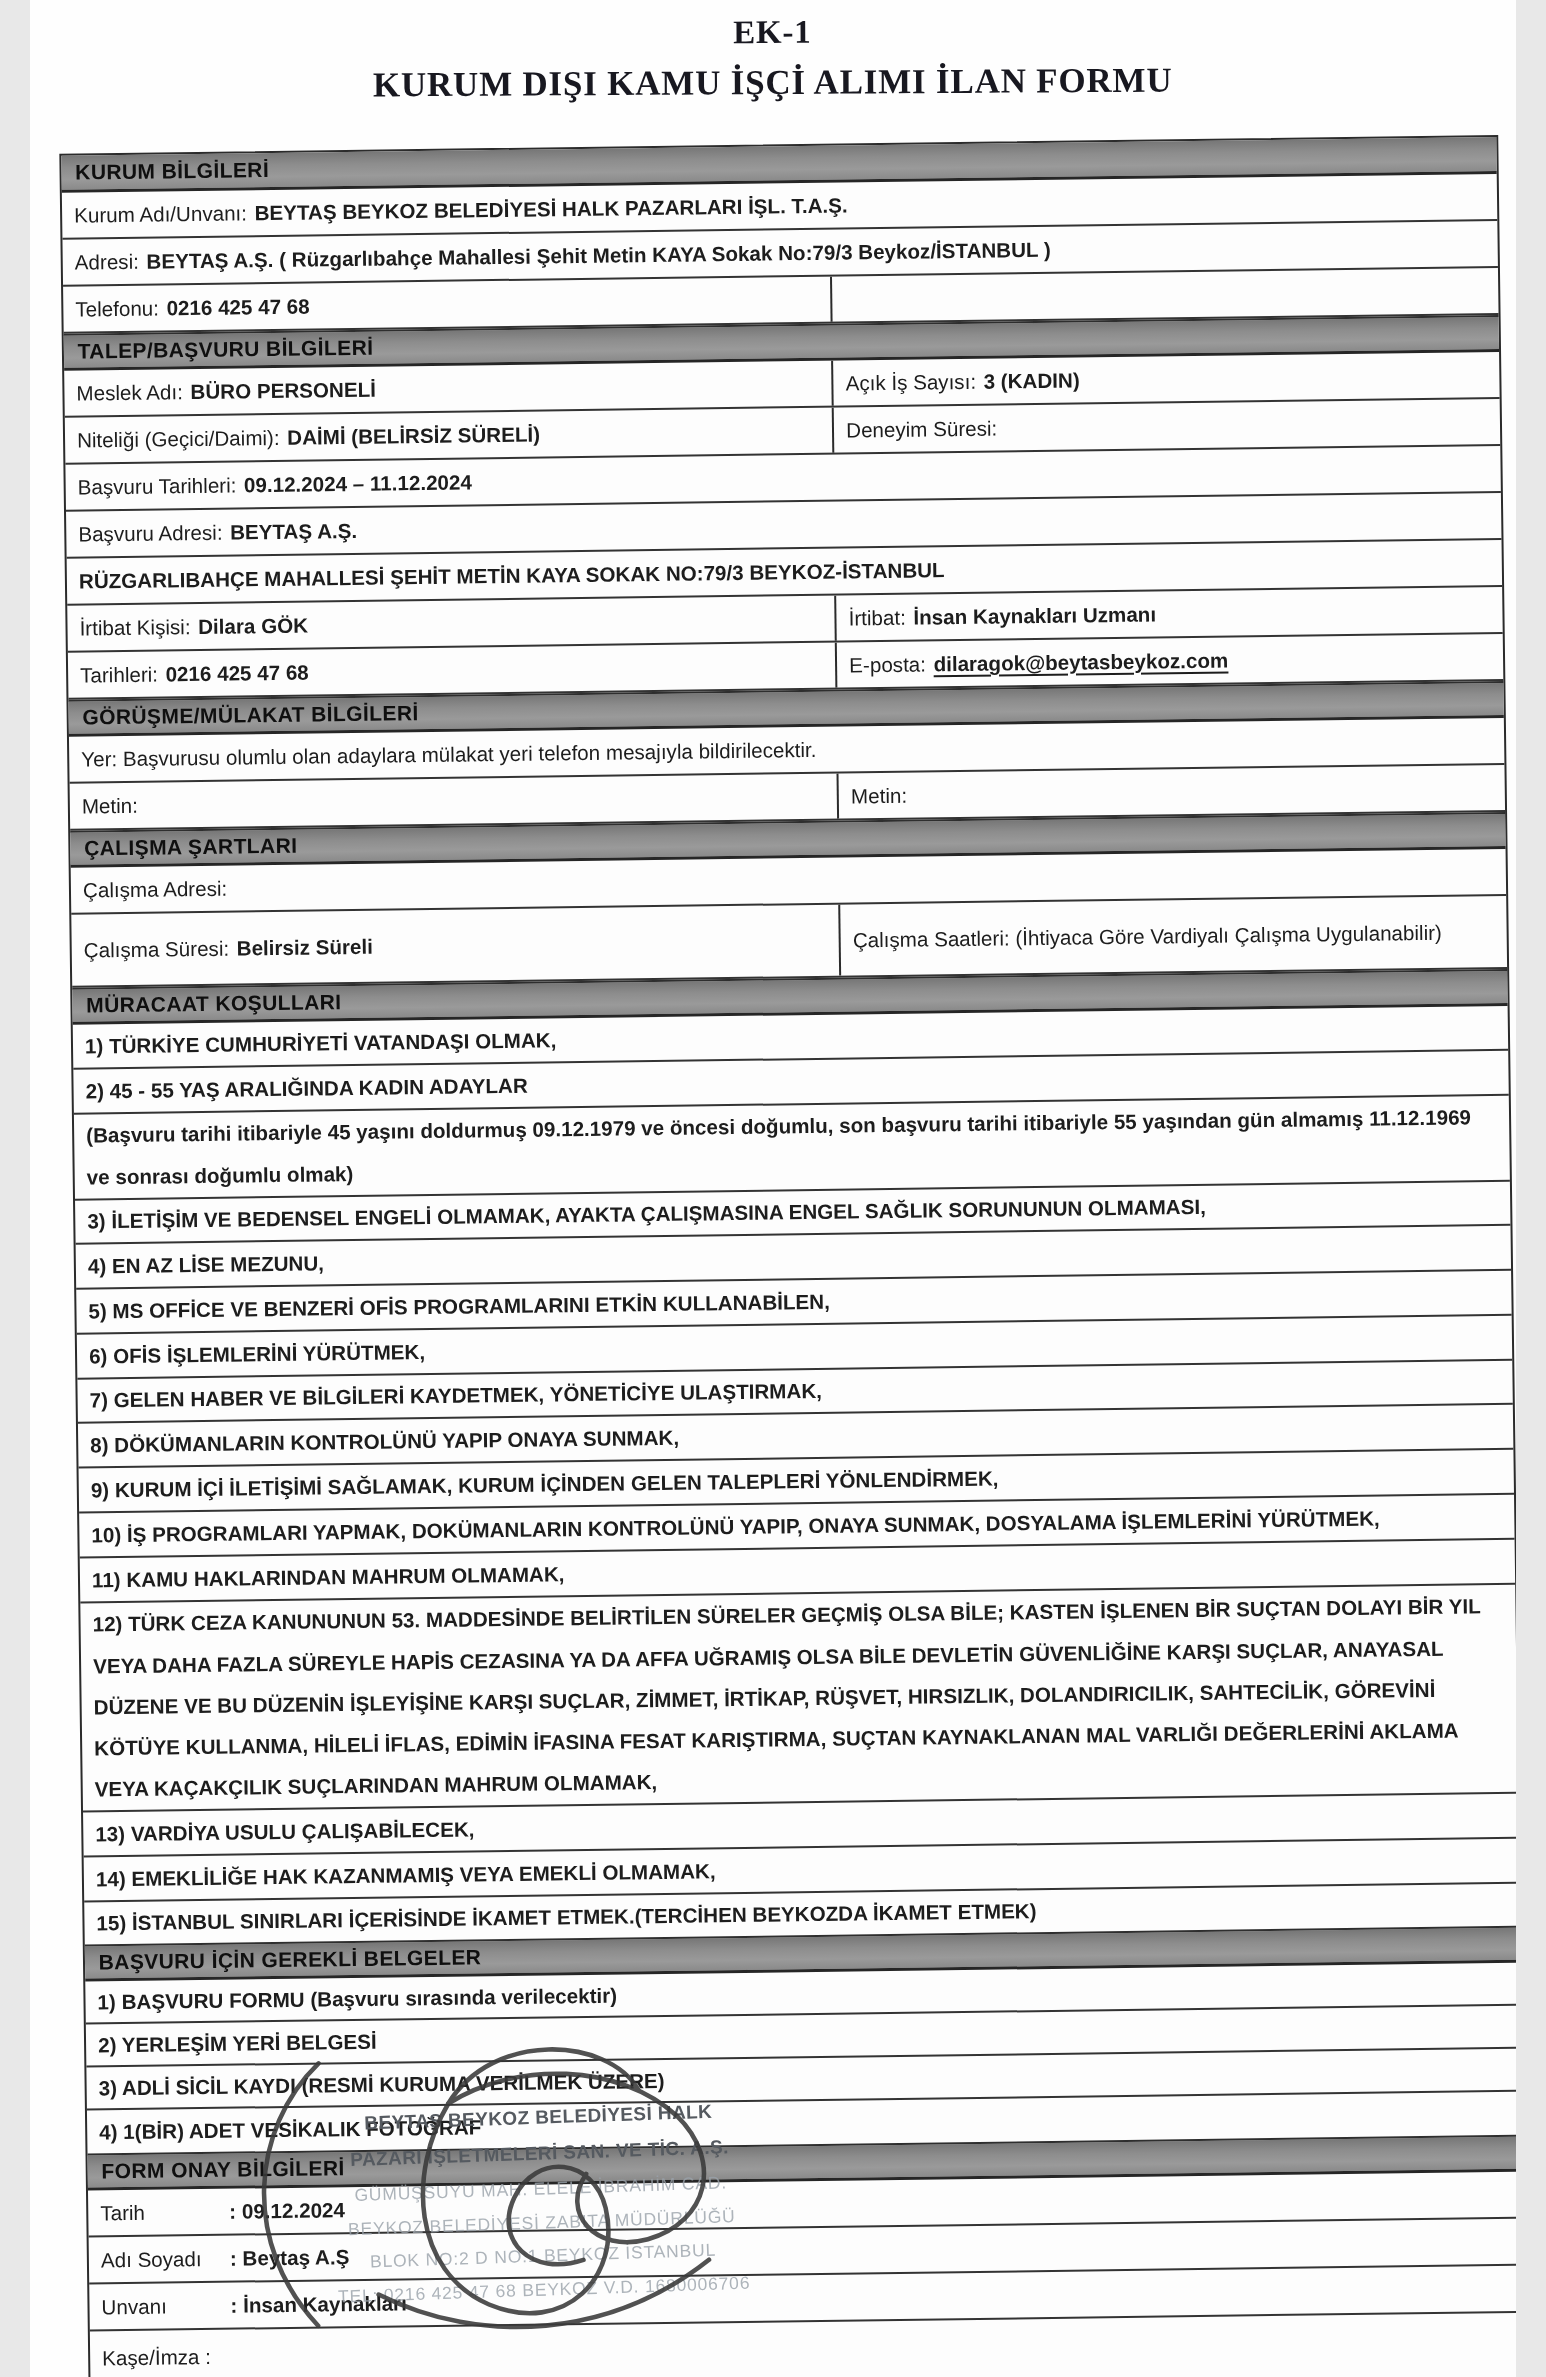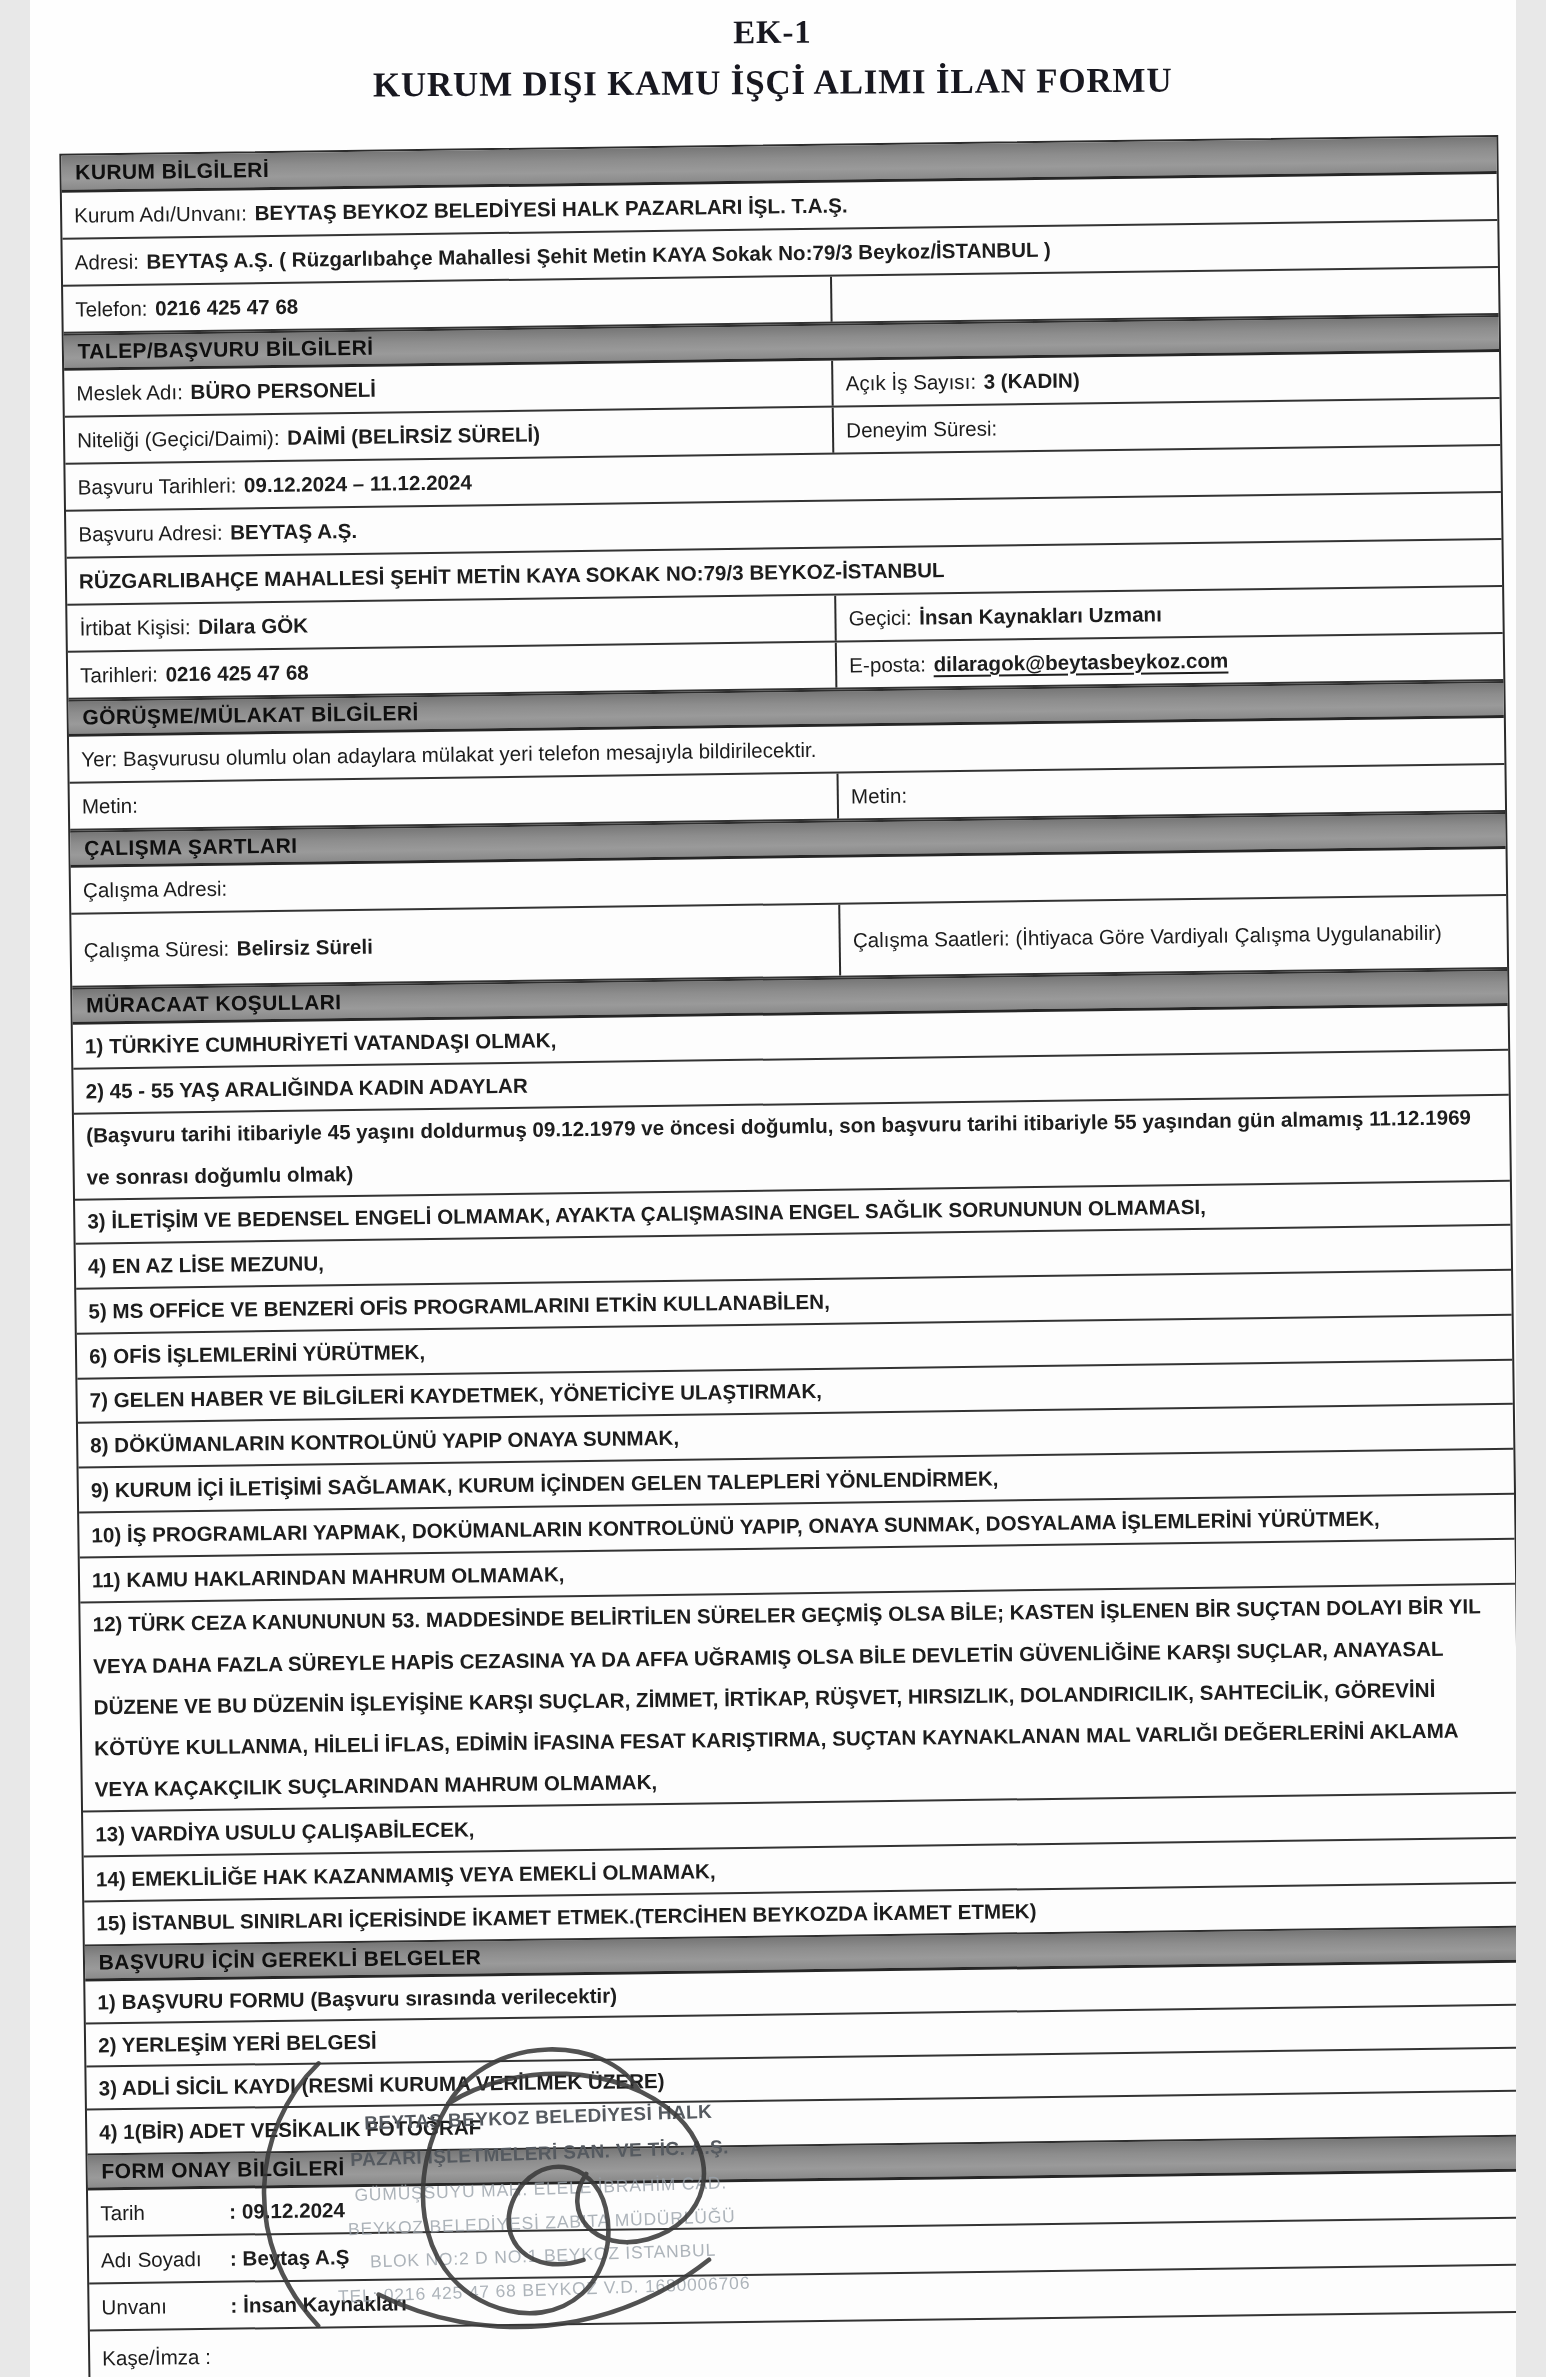--- a/index.html
+++ b/index.html
@@ -80,21 +80,21 @@
     <div class="row">
       <span class="lbl">Kurum Adı/Unvanı:</span>
       <span class="val">BEYTAŞ BEYKOZ BELEDİYESİ HALK PAZARLARI İŞL. T.A.Ş.</span>
     </div>
     <div class="row">
       <span class="lbl">Adresi:</span>
       <span class="val">BEYTAŞ A.Ş. ( Rüzgarlıbahçe Mahallesi Şehit Metin KAYA Sokak No:79/3 Beykoz/İSTANBUL )</span>
     </div>
     <div class="row split">
       <div class="cell l">
-        <span class="lbl">Telefon:</span>
+        <span class="lbl">Telefonu:</span>
         <span class="val">0216 425 47 68</span>
       </div>
       <div class="cell r"></div>
     </div>
 
     <div class="bar">TALEP/BAŞVURU BİLGİLERİ</div>
     <div class="row split">
       <div class="cell l">
         <span class="lbl">Meslek Adı:</span>
         <span class="val">BÜRO PERSONELİ</span>
@@ -123,21 +123,21 @@
     </div>
     <div class="row">
       <span class="val">RÜZGARLIBAHÇE MAHALLESİ ŞEHİT METİN KAYA SOKAK NO:79/3 BEYKOZ-İSTANBUL</span>
     </div>
     <div class="row split">
       <div class="cell l">
         <span class="lbl">İrtibat Kişisi:</span>
         <span class="val">Dilara GÖK</span>
       </div>
       <div class="cell r">
-        <span class="lbl">Geçici:</span>
+        <span class="lbl">İrtibat:</span>
         <span class="val">İnsan Kaynakları Uzmanı</span>
       </div>
     </div>
     <div class="row split">
       <div class="cell l">
         <span class="lbl">Tarihleri:</span>
         <span class="val">0216 425 47 68</span>
       </div>
       <div class="cell r">
         <span class="lbl">E-posta:</span>

